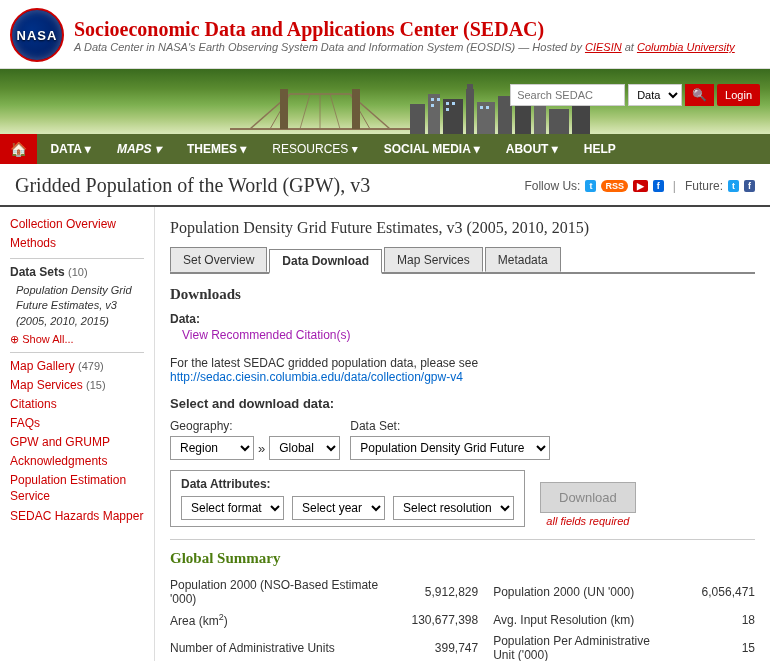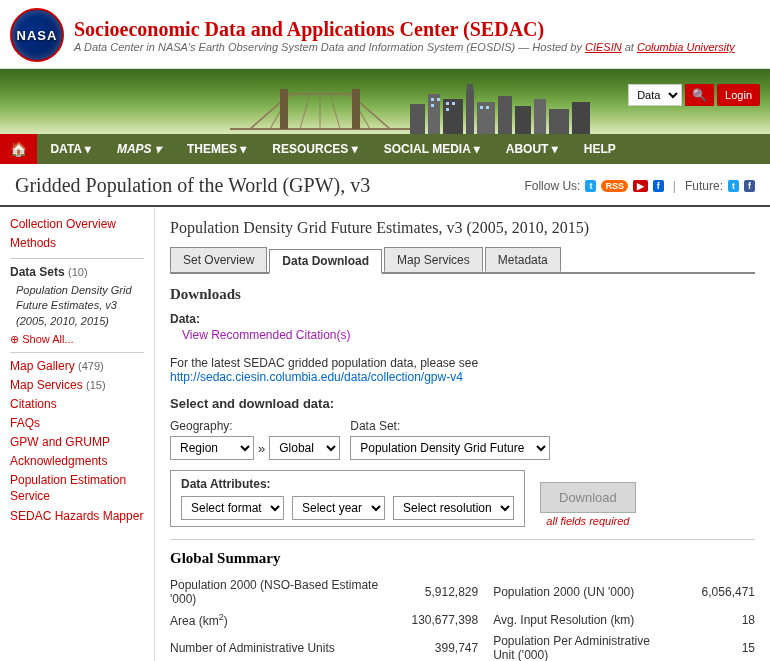--- a/index.html
+++ b/index.html
@@ -55,34 +55,35 @@
     <rect x="27" y="14" width="3" height="3" fill="#aad4f5"></rect>
     <rect x="21" y="20" width="3" height="3" fill="#aad4f5"></rect>
     <rect x="36" y="18" width="3" height="3" fill="#aad4f5"></rect>
     <rect x="42" y="18" width="3" height="3" fill="#aad4f5"></rect>
     <rect x="36" y="24" width="3" height="3" fill="#aad4f5"></rect>
     <rect x="70" y="22" width="3" height="3" fill="#aad4f5"></rect>
     <rect x="76" y="22" width="3" height="3" fill="#aad4f5"></rect>
   </svg>
 
   <div style="position:absolute;right:10px;top:15px;display:flex;align-items:center;gap:3px;">
+    <input type="text" style="padding: 3px 6px; font-size: 11px; border: 1px solid rgb(204, 204, 204); width: 115px; height: 22px;" placeholder="Search SEDAC">
     <select style="padding:2px 4px;font-size:11px;border:1px solid #ccc;height:22px;background:#fff;">
       <option>Data</option>
     </select>
     <button style="background:#cc0000;color:#fff;border:none;padding:3px 7px;height:22px;cursor:pointer;font-size:12px;">🔍</button>
     <button style="background:#cc0000;color:#fff;border:none;padding:3px 8px;height:22px;cursor:pointer;font-size:11px;border-radius:2px;">Login</button>
   </div>
 </div>
 
 <div style="background:#556b2f;display:flex;align-items:stretch;">
   <div style="background:#cc0000;padding:7px 10px;color:#fff;font-size:14px;cursor:pointer;display:flex;align-items:center;">🏠</div>
   <a href="#" style="color:#fff;text-decoration:none;padding:7px 13px;font-size:12px;font-weight:bold;display:flex;align-items:center;">DATA ▾</a>
   <a href="#" style="color:#fff;text-decoration:none;padding:7px 13px;font-size:12px;font-weight:bold;display:flex;align-items:center;font-style:italic;">MAPS ▾</a>
   <a href="#" style="color:#fff;text-decoration:none;padding:7px 13px;font-size:12px;font-weight:bold;display:flex;align-items:center;">THEMES ▾</a>
-  <a href="#" style="color:#fff;text-decoration:none;padding:7px 13px;font-size:12px;font-weight:bold;display:flex;align-items:center;">RESOURCES ▾</a>
+  <a href="#" style="color:#fff;text-decoration:none;padding:7px 13px;font-size:12px;font-weight:normal;display:flex;align-items:center;">RESOURCES ▾</a>
   <a href="#" style="color:#fff;text-decoration:none;padding:7px 13px;font-size:12px;font-weight:bold;display:flex;align-items:center;">SOCIAL MEDIA ▾</a>
   <a href="#" style="color:#fff;text-decoration:none;padding:7px 13px;font-size:12px;font-weight:bold;display:flex;align-items:center;">ABOUT ▾</a>
   <a href="#" style="color:#fff;text-decoration:none;padding:7px 13px;font-size:12px;font-weight:bold;display:flex;align-items:center;">HELP</a>
 </div>
 
 <div style="padding:10px 15px 8px;border-bottom:2px solid #444;display:flex;justify-content:space-between;align-items:center;">
   <h2 style="font-size:20px;font-family:Georgia,serif;color:#333;font-weight:normal;">Gridded Population of the World (GPW), v3</h2>
   <div style="display:flex;align-items:center;gap:5px;font-size:12px;color:#555;">
     <span>Follow Us:</span>
     <span style="background:#1da1f2;color:#fff;font-size:9px;font-weight:bold;padding:1px 4px;border-radius:2px;cursor:pointer;">t</span>
@@ -195,21 +196,21 @@
             </select>
           </div>
         </div>
         <div style="display:flex;flex-direction:column;align-items:center;">
           <button style="background:#d8d8d8;color:#888;border:1px solid #aaa;padding:7px 18px;font-size:13px;cursor:not-allowed;">Download</button>
           <span style="color:#cc0000;font-size:11px;margin-top:2px;font-style:italic;">all fields required</span>
         </div>
       </div>
 
       <div style="border-top:1px solid #ccc;padding-top:10px;">
-        <h4 style="font-size:15px;font-family:Georgia,serif;color:#000000;margin-bottom:8px;font-weight:bold;">Global Summary</h4>
+        <h4 style="font-size:15px;font-family:Georgia,serif;color:#4d7c0f;margin-bottom:8px;font-weight:bold;">Global Summary</h4>
         <table style="width:100%;font-size:12px;border-collapse:collapse;">
           <tbody>
               <tr>
             <td style="padding:3px 8px 3px 0;color:#333;width:38%;">Population 2000 (NSO-Based Estimate '000)</td>
             <td style="padding:3px 15px 3px 0;color:#333;text-align:right;width:12%;">5,912,829</td>
             <td style="padding:3px 8px 3px 0;color:#333;width:30%;">Population 2000 (UN '000)</td>
             <td style="padding:3px 0;color:#333;text-align:right;width:12%;">6,056,471</td>
           </tr>
           <tr>
             <td style="padding:3px 8px 3px 0;color:#333;">Area (km<sup>2</sup>)</td>

